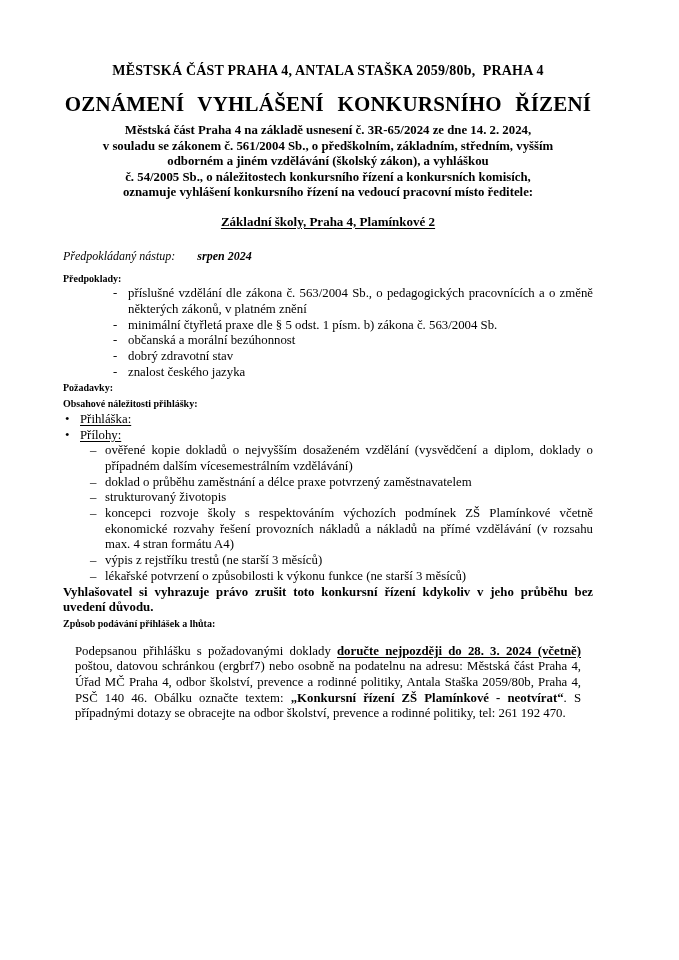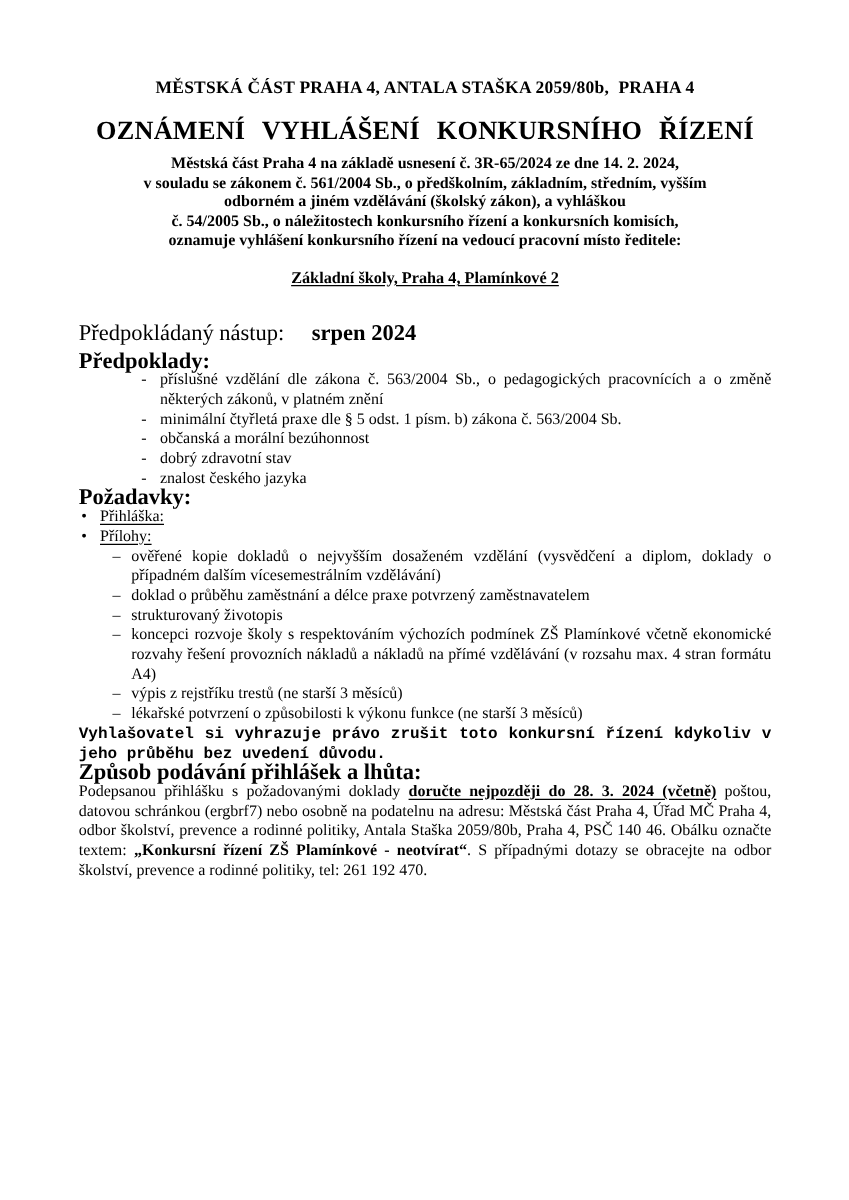--- a/index.html
+++ b/index.html
@@ -2,61 +2,61 @@
 <html lang="cs"><head>
 <meta charset="utf-8">
 <style>
   html,body { margin:0; padding:0; }
   body {
     width:679px; height:960px;
     background:#ffffff; color:#000000;
     font-family:"Liberation Serif","DejaVu Serif",serif;
     overflow:hidden;
   }
-  .page { padding:62px 62px 0 63px; }
+  .page { padding:62px 86px 0 63px; }
 
   .doc-header {
     text-align:center; font-weight:bold; font-size:14px; line-height:17px;
     white-space:pre-wrap; letter-spacing:0.2px;
   }
   .doc-title {
     text-align:center; font-weight:bold; font-size:21px; line-height:25px;
     margin-top:13px; word-spacing:8px; letter-spacing:0.2px;
   }
   .intro {
     margin-top:6px; text-align:center; font-weight:bold;
     font-size:12.8px; line-height:15.5px;
   }
   .position-title {
     margin-top:12px; text-align:center; font-weight:bold;
     font-size:13px; line-height:17px;
     text-decoration:underline; text-underline-offset:2px;
   }
-  .start-row { margin-top:28px; font-size:18px; line-height:17px; }
+  .start-row { margin-top:18px; font-style:italic; font-size:12px; line-height:17px; }
   .start-row .value { font-weight:bold; margin-left:22px; }
 
   .body-text { margin-top:6px; font-size:12.8px; line-height:15.7px; }
-  .body-text h3 { margin:0; font-size:18px; font-weight:bold; display:block; }
+  .body-text h3 { margin:0; font-size:10px; font-weight:bold; display:block; }
 
   ul { margin:0; padding:0; list-style:none; }
   li { position:relative; text-align:justify; hyphens:none; }
 
   .dash-a li { padding-left:65px; }
   .dash-a li::before { content:"-"; position:absolute; left:50px; }
   .dash-b li { padding-left:50px; }
   .dash-b li::before { content:"-"; position:absolute; left:35px; }
   .sub li { padding-left:42px; }
   .sub li::before { content:"\2013"; position:absolute; left:27px; }
 
   .bullet-row { position:relative; padding-left:17px; }
   .bullet-row::before { content:"\2022"; position:absolute; left:2px; }
   .bullet-label { text-decoration:underline; text-underline-offset:2px; }
 
-  .notice { font-weight:bold; text-align:justify; margin:0;font-family:Liberation Mono, monospace; }
-  .submission-par { text-align:justify; margin:0; }
+  .notice { font-weight:bold; text-align:justify; margin:0; }
+  .submission-par { text-align:justify; margin:12px; }
   .bold-underline { font-weight:bold; text-decoration:underline; text-underline-offset:2px; }
   .bold { font-weight:bold; }
 </style>
 </head>
 <body>
 
 <div class="page">
 
   <div class="doc-header">MĚSTSKÁ ČÁST PRAHA 4, ANTALA STAŠKA 2059/80b,  PRAHA 4</div>
 
@@ -82,20 +82,21 @@
     <ul class="dash-a">
       <li>příslušné vzdělání dle zákona č. 563/2004 Sb., o pedagogických pracovnících a o změně některých zákonů, v platném znění</li>
       <li>minimální čtyřletá praxe dle § 5 odst. 1 písm. b) zákona č. 563/2004 Sb.</li>
       <li>občanská a morální bezúhonnost</li>
       <li>dobrý zdravotní stav</li>
       <li>znalost českého jazyka</li>
     </ul>
 
     <h3>Požadavky:</h3>
 
+    <h3>Obsahové náležitosti přihlášky:</h3>
 
     <div class="bullet-row">
       <span class="bullet-label">Přihláška:</span>
     </div>
 
     <div class="bullet-row">
       <span class="bullet-label">Přílohy:</span>
     </div>
     <ul class="sub">
       <li>ověřené kopie dokladů o nejvyšším dosaženém vzdělání (vysvědčení a diplom, doklady o případném dalším vícesemestrálním vzdělávání)</li>

